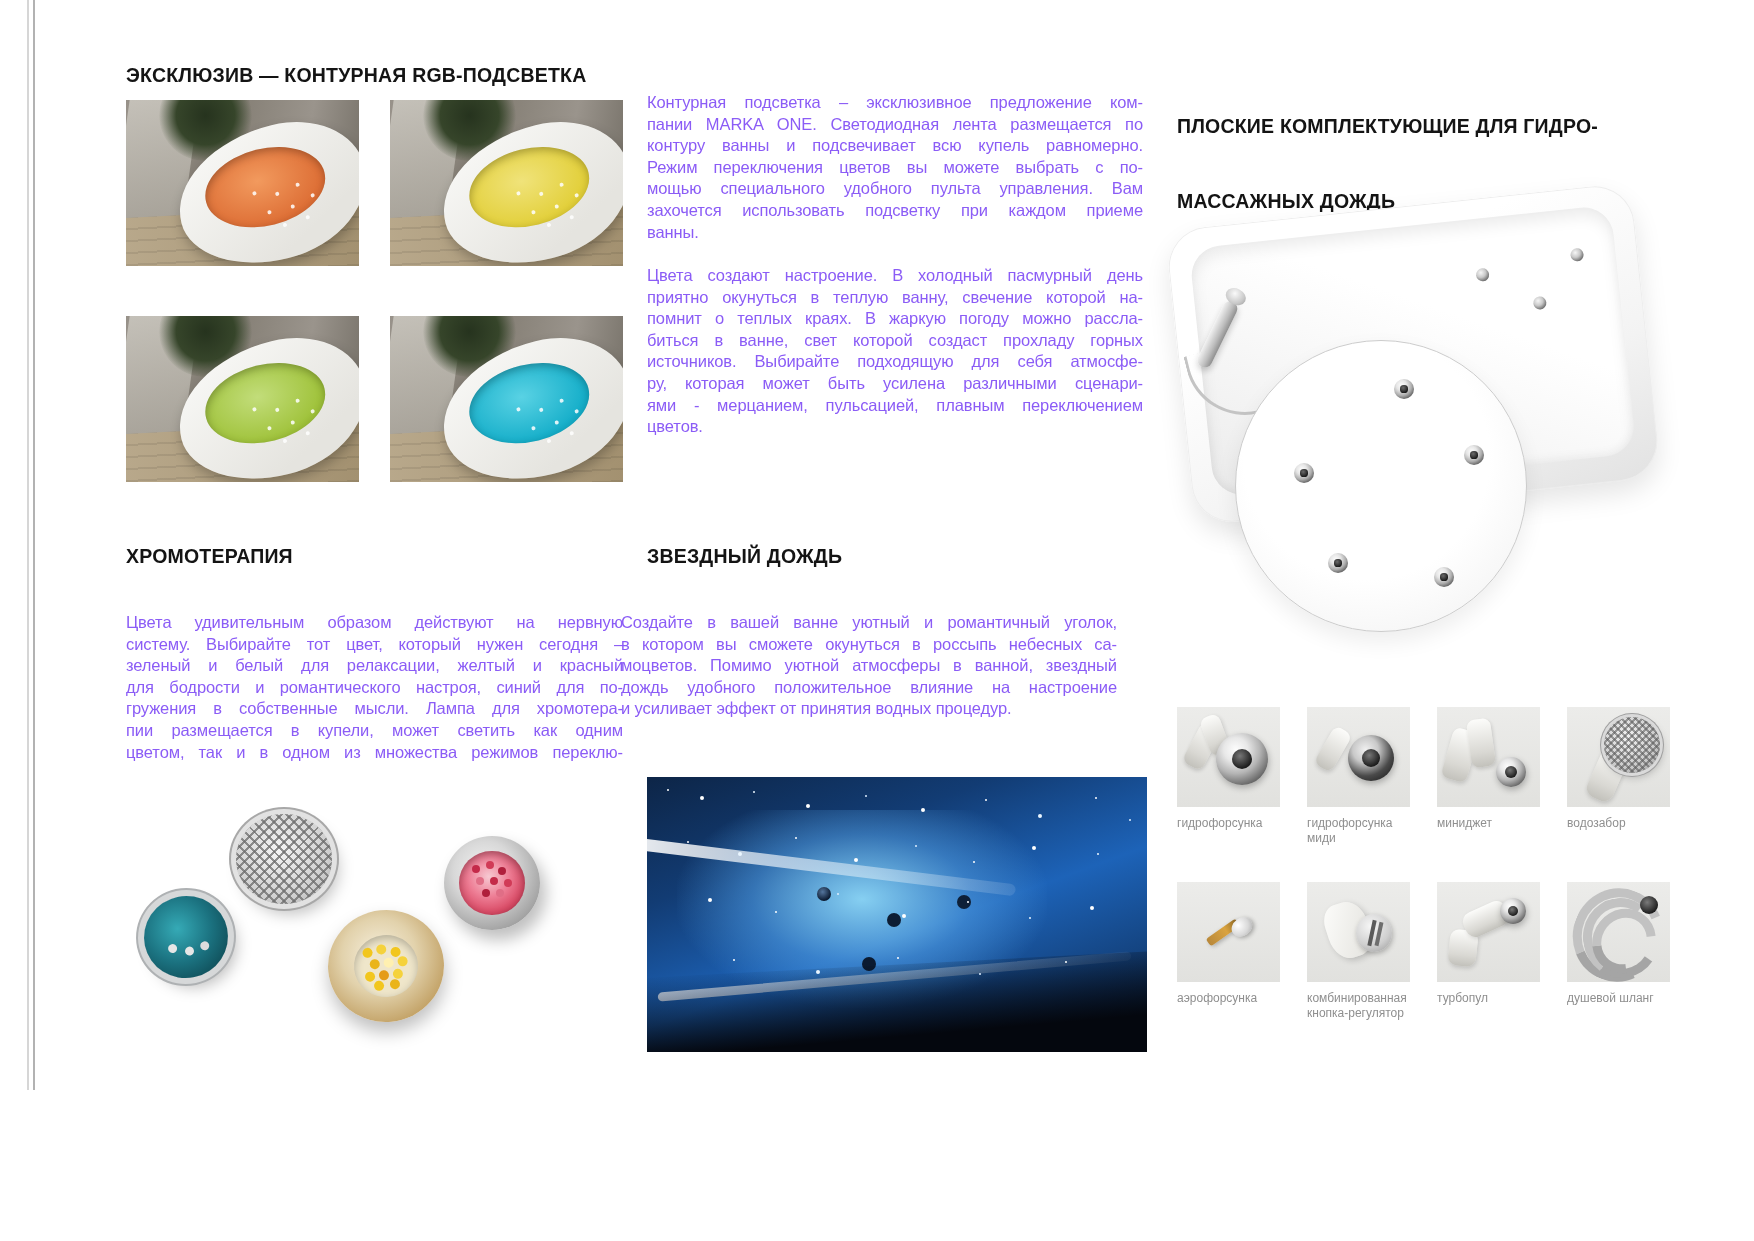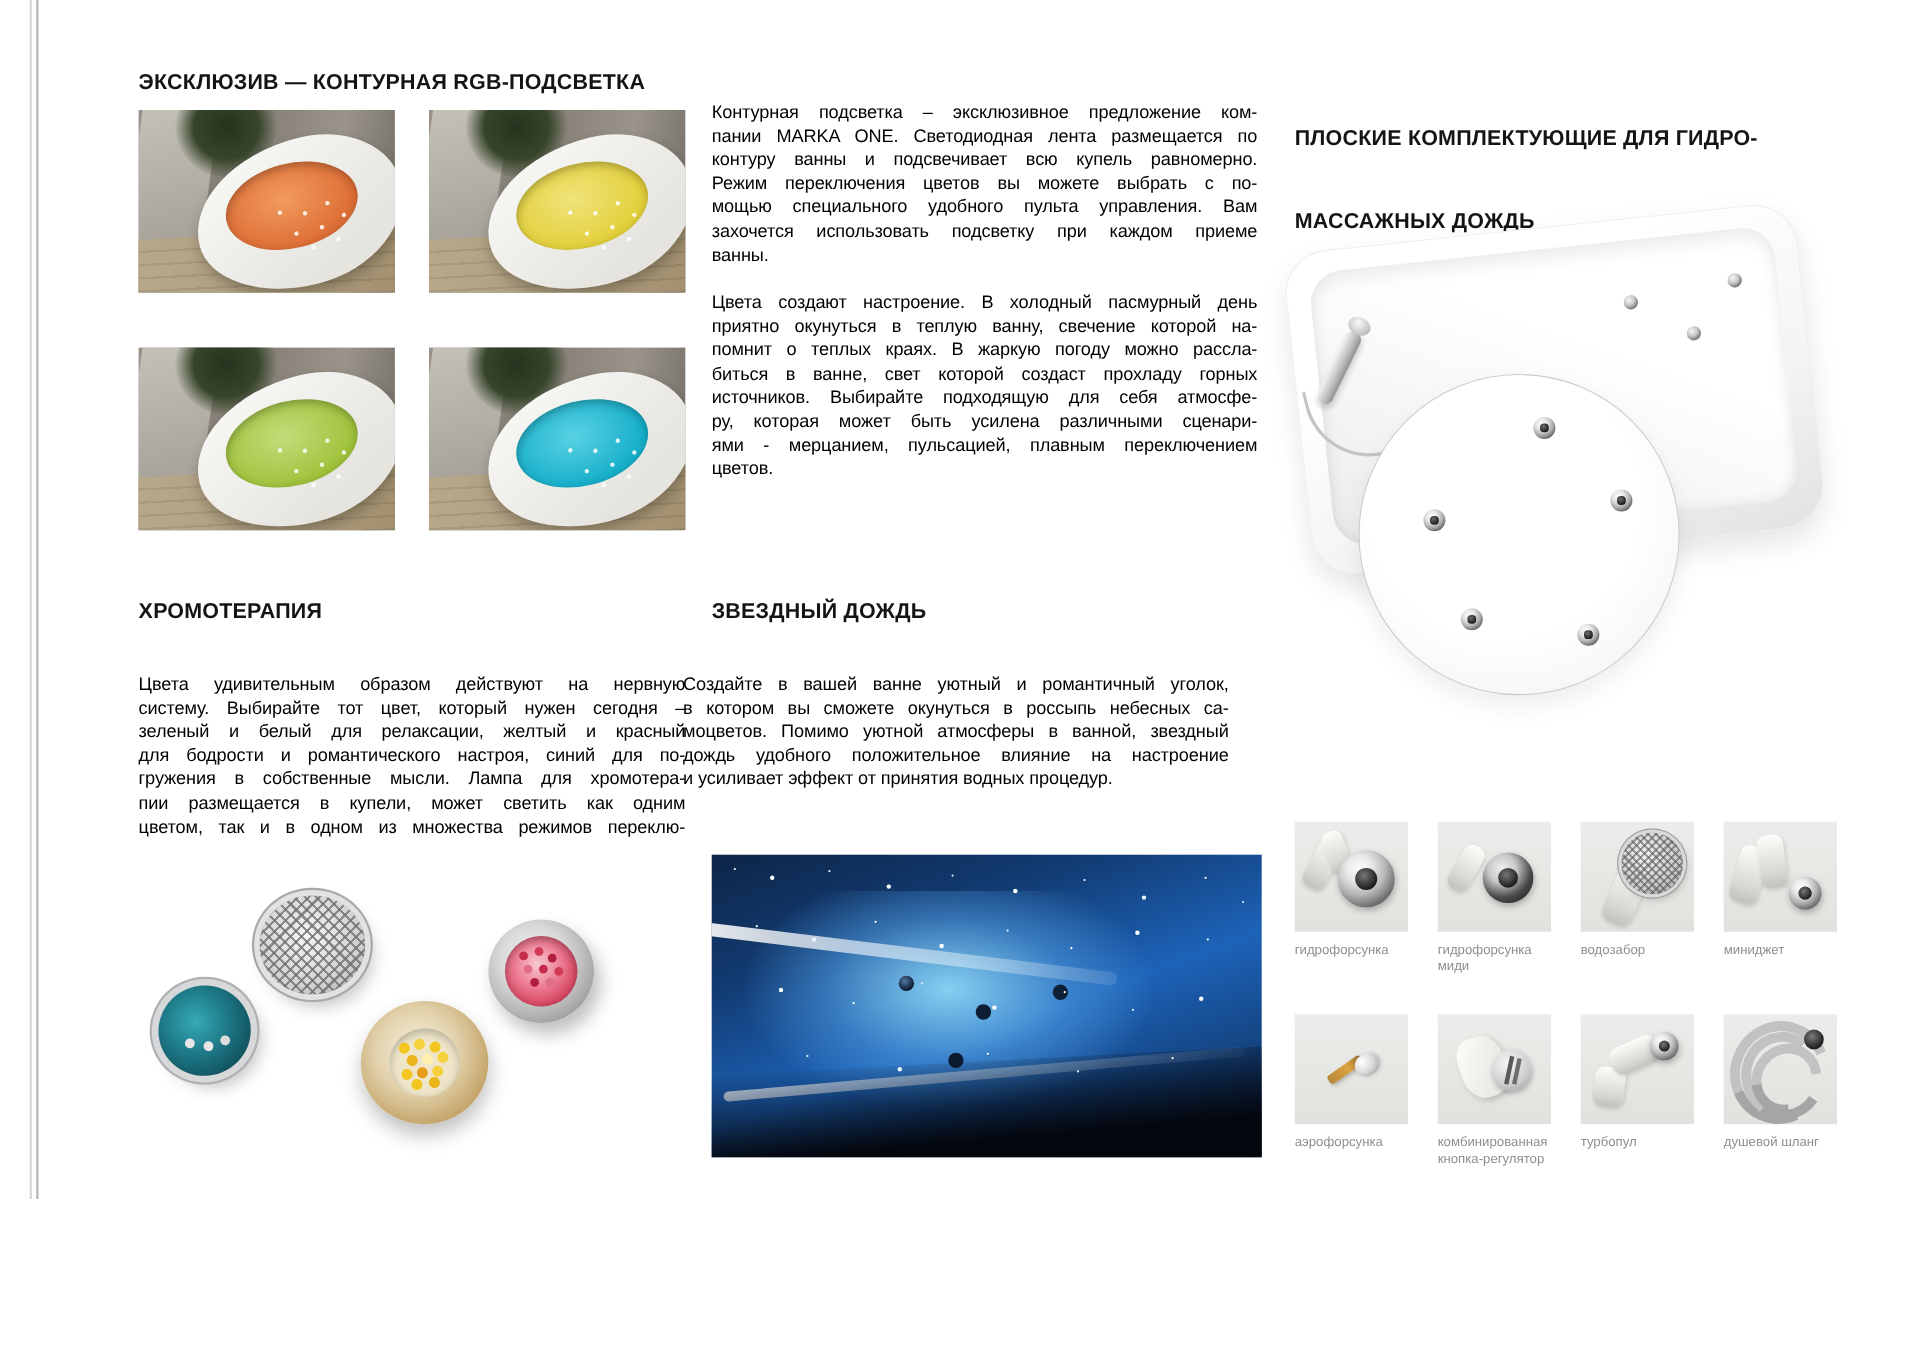--- a/index.html
+++ b/index.html
@@ -3,21 +3,21 @@
 <meta charset="utf-8">
 <style>
   html,body{margin:0;padding:0;background:#fff;}
   #page{position:relative;width:1754px;height:1090px;background:#fff;overflow:hidden;
         font-family:"Liberation Sans",sans-serif;color:#3d3d3d;}
   
   .edge1{position:absolute;left:27px;top:0;width:2px;height:100%;background:#d6d6d6;}
   .edge2{position:absolute;left:33px;top:0;width:2px;height:100%;background:#b2b2b2;}
 
   .section-head{position:absolute;font-size:19.5px;font-weight:700;color:#141414;letter-spacing:.2px;white-space:pre-wrap;}
-  .body-text{position:absolute;font-size:16.5px;line-height:21.6px;color:#000000;letter-spacing:-0.1px;}
+  .body-text{position:absolute;font-size:16.5px;line-height:21.6px;color:#8b5cf6;letter-spacing:-0.1px;}
   .jline{text-align:justify;text-align-last:justify;}
   .jline.last{text-align-last:left;}
 
   
   .photo-grid{position:absolute;left:126px;top:100px;width:497px;
               display:grid;grid-template-columns:233px 233px;grid-template-rows:166px 166px;
               column-gap:31px;row-gap:50px;}
   .photo{position:relative;overflow:hidden;background:linear-gradient(100deg,#98928a 0%,#837d73 40%,#9a948c 72%,#6f6a61 100%);}
   .ph-light{position:absolute;left:-8px;top:0;width:30%;height:100%;
             background:linear-gradient(#d3d0c8,#a39e94);transform:skewX(-8deg);opacity:.75;}
@@ -115,21 +115,21 @@
            background:radial-gradient(circle at 38% 32%,#f6f6f6 0%,#c9c9c9 40%,#6f6f6f 75%,#333 100%);}
   .magnifier{position:absolute;left:58px;top:148px;width:290px;height:290px;border-radius:50%;
              background:radial-gradient(circle at 45% 40%,#ffffff 52%,#f6f6f6 78%,#ececec 100%);
              border:1px solid #cccccc;box-shadow:0 10px 22px rgba(0,0,0,.07);}
   .mjet{position:absolute;width:20px;height:20px;border-radius:50%;
         background:radial-gradient(circle at 38% 32%,#fdfdfd 0%,#e6e6e6 28%,#adadad 55%,#5e5e5e 78%,#262626 100%);}
   .mjet::after{content:"";position:absolute;inset:32%;border-radius:50%;background:radial-gradient(circle at 40% 35%,#6b6b6b,#1d1d1d 70%);}
 
   
   .products{position:absolute;left:1177px;top:707px;width:493px;
-            display:grid;grid-template-columns:repeat(4,103px);column-gap:27px;margin-top:40px;}
+            display:grid;grid-template-columns:repeat(4,103px);column-gap:27px;}
   .card{width:103px;height:175px;}
   .p-img{position:relative;width:103px;height:100px;overflow:hidden;
          background:linear-gradient(#ececea,#e1e1de);}
   .p-lbl{margin-top:9px;font-size:12px;line-height:15px;color:#8f8f8f;}
   .pipe{position:absolute;background:linear-gradient(180deg,#fcfcfa,#d9d8d3 70%,#c2c1bb);border-radius:8px;box-shadow:1px 2px 4px rgba(0,0,0,.15);}
   .ring{position:absolute;border-radius:50%;box-shadow:1px 3px 6px rgba(0,0,0,.25);
         background:radial-gradient(circle at 38% 32%,#fdfdfd 0%,#e8e8e8 25%,#b5b5b5 50%,#6e6e6e 74%,#2f2f2f 100%);}
   .ring::after{content:"";position:absolute;inset:30%;border-radius:50%;background:radial-gradient(circle at 40% 35%,#777,#1d1d1d 70%);}
   .v1 .pipe.a{left:14px;top:16px;width:22px;height:46px;transform:rotate(28deg);}
   .v1 .pipe.b{left:28px;top:8px;width:20px;height:40px;transform:rotate(-20deg);}
@@ -323,33 +323,33 @@
       <div class="p-lbl">гидрофорсунка</div>
     </div>
     <div class="card">
       <div class="p-img v2">
           <i class="pipe a"></i>
           <i class="ring a"></i>
         </div>
       <div class="p-lbl">гидрофорсунка миди</div>
     </div>
     <div class="card">
-      <div class="p-img v4">
-          <i class="pipe a"></i>
-          <i class="mesh"></i>
-        </div>
-      <div class="p-lbl">водозабор</div>
-    </div>
-    <div class="card">
       <div class="p-img v3">
           <i class="pipe a"></i>
           <i class="pipe b"></i>
           <i class="ring a"></i>
         </div>
       <div class="p-lbl">миниджет</div>
+    </div>
+    <div class="card">
+      <div class="p-img v4">
+          <i class="pipe a"></i>
+          <i class="mesh"></i>
+        </div>
+      <div class="p-lbl">водозабор</div>
     </div>
     <div class="card">
       <div class="p-img v5">
           <i class="rod"></i>
           <i class="cap"></i>
         </div>
       <div class="p-lbl">аэрофорсунка</div>
     </div>
     <div class="card">
       <div class="p-img v6">

